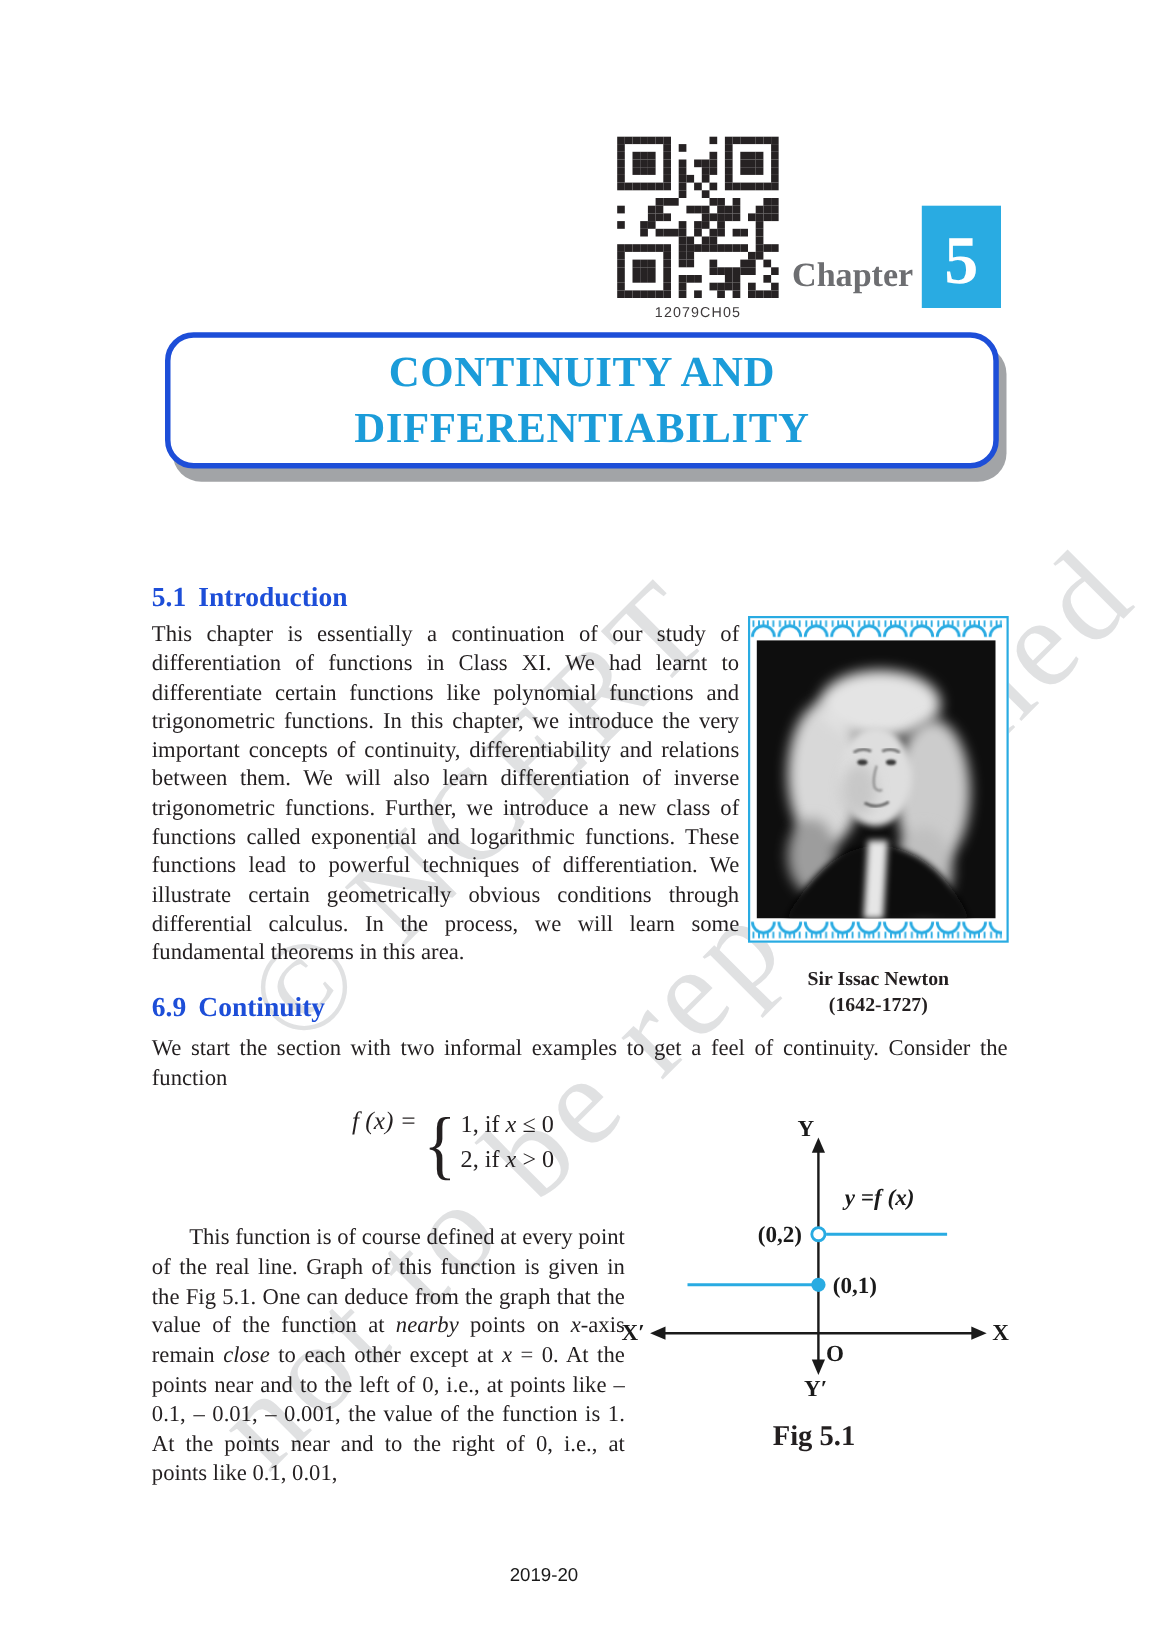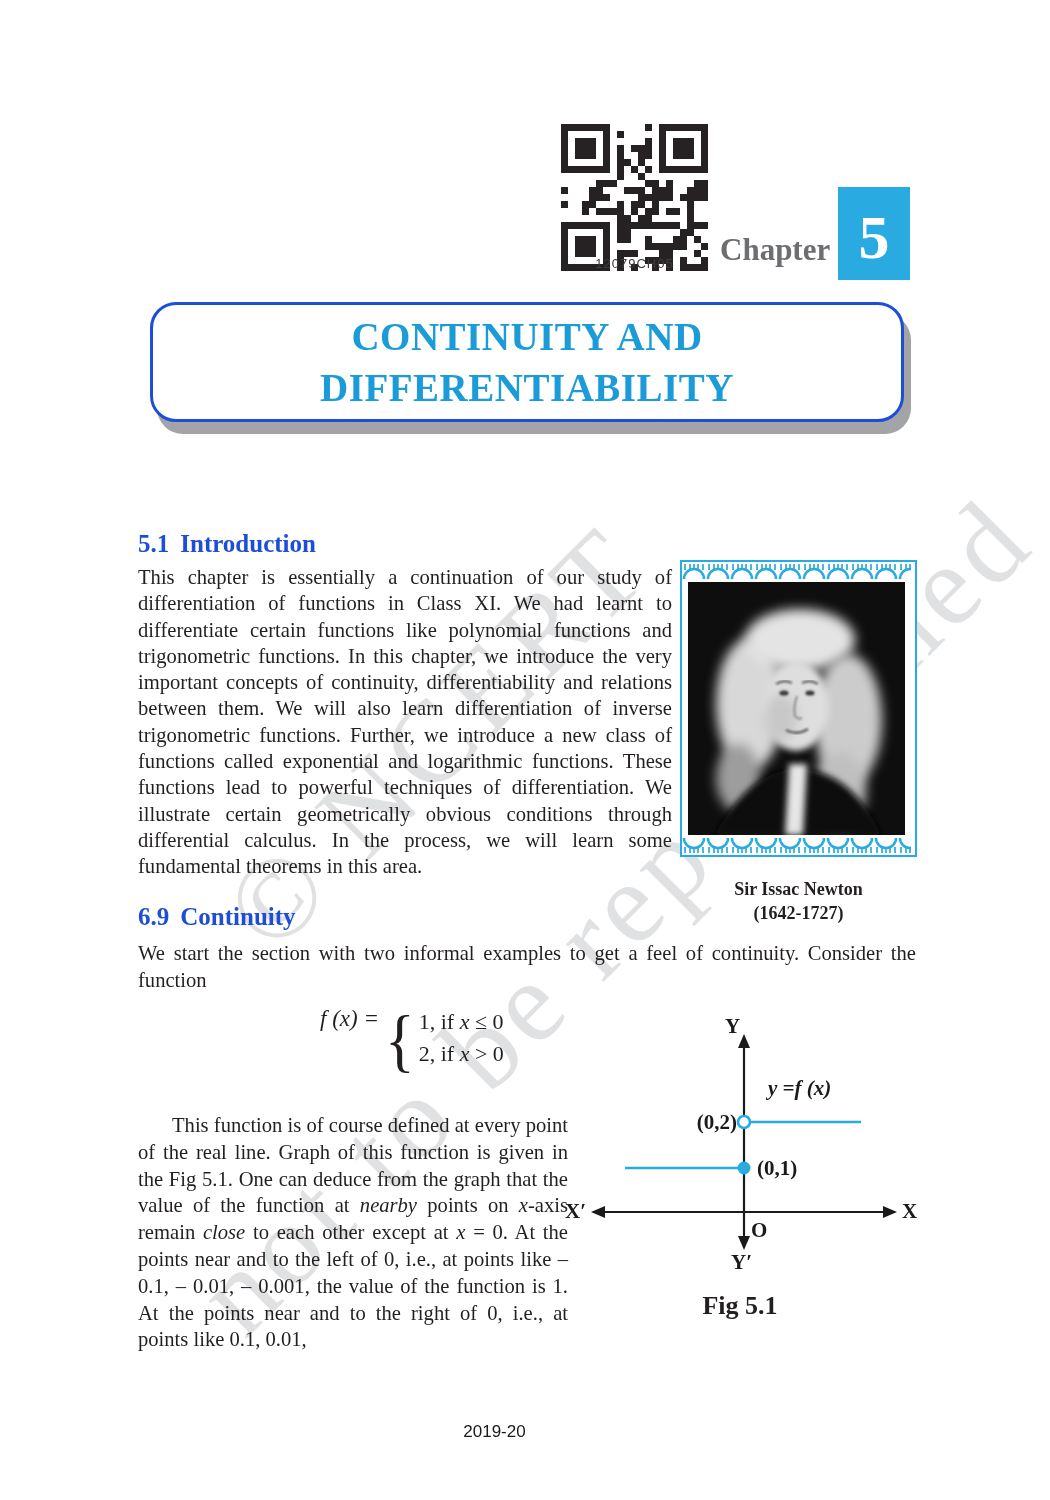--- a/index.html
+++ b/index.html
@@ -6,30 +6,30 @@
   .page{position:relative;width:1050px;height:1500px;background:#fff;overflow:hidden;
         font-family:"Liberation Serif",serif;color:#231F20;}
 
   
   .wm{position:absolute;left:-150px;top:575px;width:1350px;transform:rotate(-45deg);
       color:#d9dadc;opacity:.8;text-align:center;font-size:116px;line-height:252px;
       letter-spacing:7px;pointer-events:none;font-family:"Liberation Serif",serif;}
 
   
   .qr{position:absolute;left:561px;top:124px;width:147px;height:147px;fill:#262223;}
-  .qr-cap{position:absolute;left:561px;top:256px;width:147px;text-align:center;
+  .qr-cap{position:absolute;left:561px;top:276px;width:147px;text-align:center;
           font-family:"Liberation Sans",sans-serif;font-size:13px;letter-spacing:1px;color:#3f3b3c;}
   .chapter-label{position:absolute;left:720px;top:232px;font-weight:bold;font-size:31px;color:#6d6e71;}
   .chapter-badge{position:absolute;left:838px;top:187px;width:72px;height:93px;background:#29ABE2;
                  display:flex;align-items:center;justify-content:center;}
   .chapter-badge span{color:#fff;font-size:62px;font-weight:bold;line-height:1;padding-top:6px;}
 
   
   .title-box{position:absolute;left:150px;top:302px;width:748px;height:114px;background:#fff;
-             border:3px solid #1d4ed8;border-radius:26px;box-shadow:7px 12px 0 #a2a4a7;
+             border:5px solid #1d4ed8;border-radius:26px;box-shadow:7px 12px 0 #a2a4a7;
              display:flex;flex-direction:column;align-items:center;justify-content:center;}
   .title-box div{font-weight:bold;font-size:39px;line-height:51px;color:#1b9cd9;letter-spacing:.5px;}
 
   
   .quote{position:absolute;left:0;top:447px;width:1050px;text-align:center;
          font-size:22px;line-height:31px;color:#168fd2;font-weight:bold;font-style:italic;}
   .quote .diamond{color:#1a1a1a;font-style:normal;font-size:20px;}
 
   
   .h2{position:absolute;left:138px;font-weight:bold;font-size:25px;color:#1d4ed8;}
@@ -400,21 +400,21 @@
       <polygon points="36,196 50,190 50,202" fill="#1a1a1a"></polygon>
       <polygon points="342,196 328,190 328,202" fill="#1a1a1a"></polygon>
 
       <line x1="196" y1="106" x2="306" y2="106" stroke="#29ABE2" stroke-width="2.6"></line>
       <line x1="70" y1="152" x2="189" y2="152" stroke="#29ABE2" stroke-width="2.6"></line>
       <circle cx="189" cy="106" r="6" fill="#ffffff" stroke="#29ABE2" stroke-width="2.6"></circle>
       <circle cx="189" cy="152" r="6.5" fill="#29ABE2"></circle>
     </svg>
     <span class="flab" style="left:170px;top:-2px;width:38px;">Y</span>
     <span class="flab" style="left:213px;top:60px;font-style:italic;">y =f (x)</span>
-    <span class="flab" style="left:126px;top:94px;width:56px;text-align:right;">(0,2)</span>
+    <span class="flab" style="left:126px;top:94px;width:56px;text-align:center;">(0,2)</span>
     <span class="flab" style="left:202px;top:140px;">(0,1)</span>
     <span class="flab" style="left:10px;top:183px;">X′</span>
     <span class="flab" style="left:347px;top:183px;">X</span>
     <span class="flab" style="left:196px;top:202px;">O</span>
     <span class="flab" style="left:176px;top:234px;">Y′</span>
   </div>
   <div class="figcap">Fig 5.1</div>
 
   <div class="footer">2019-20</div>
 

